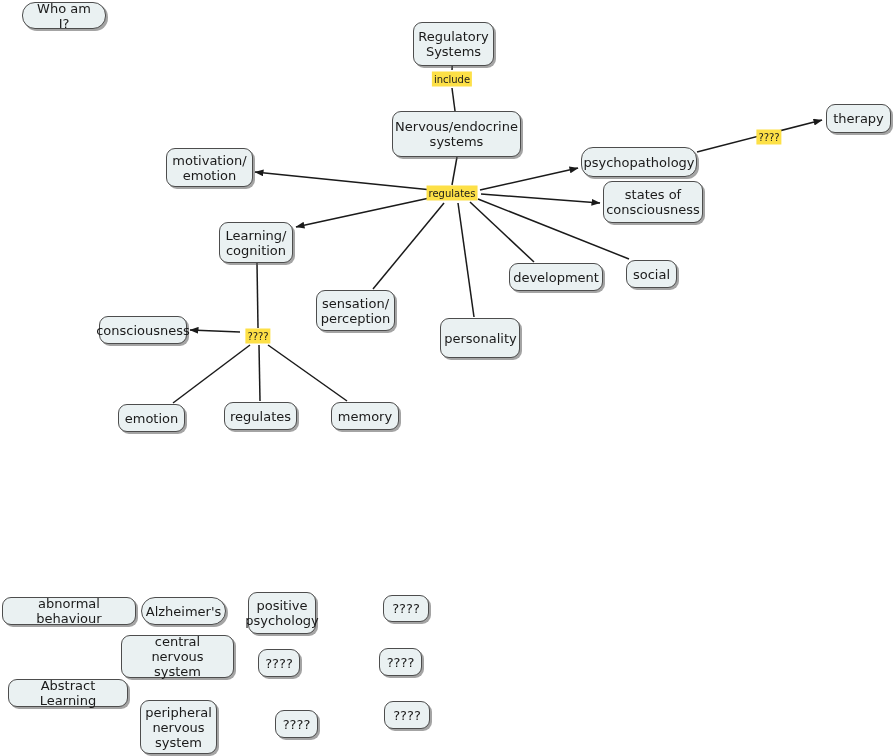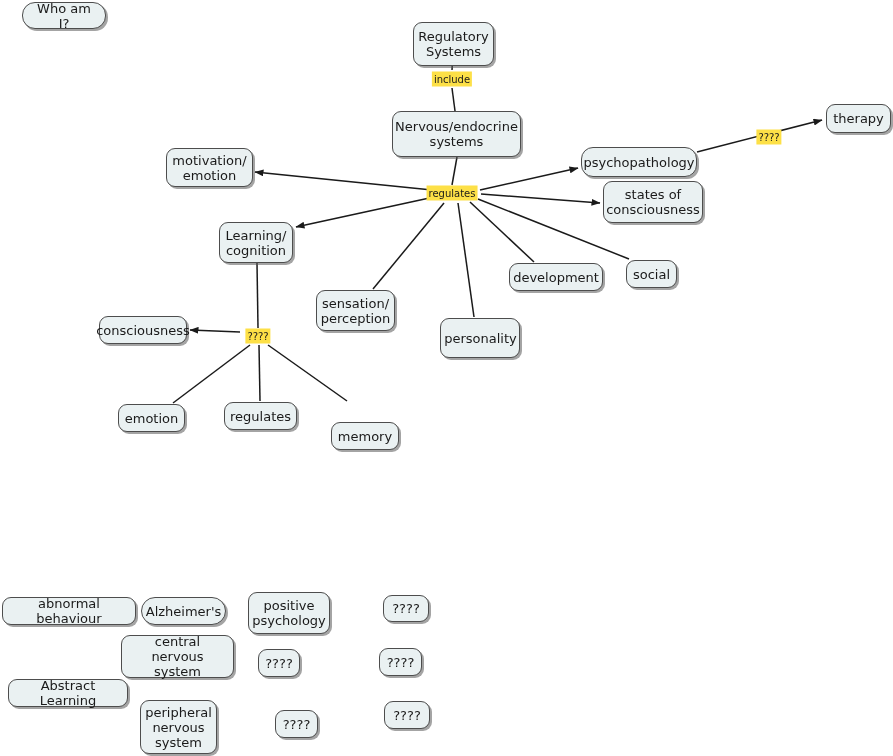--- a/index.html
+++ b/index.html
@@ -105,24 +105,24 @@
       <div class="node" style="left: 219px; top: 222px; width: 74px; height: 41px;">Learning/
 cognition</div>
       <div class="node" style="left: 626px; top: 260px; width: 51px; height: 28px;">social</div>
       <div class="node" style="left: 500px; top: 263px; width: 94px; height: 28px; margin-left: 9px;">development</div>
       <div class="node" style="left: 308px; top: 290px; width: 79px; height: 41px; margin-left: 8px;">sensation/
 perception</div>
       <div class="node" style="left: 99px; top: 316px; width: 88px; height: 28px;">consciousness</div>
       <div class="node" style="left: 440px; top: 318px; width: 80px; height: 40px; padding-left: 8px;">personality</div>
       <div class="node" style="left: 118px; top: 404px; width: 67px; height: 28px;">emotion</div>
       <div class="node" style="left: 224px; top: 402px; width: 73px; height: 28px;">regulates</div>
-      <div class="node" style="left: 331px; top: 402px; width: 68px; height: 28px; margin-top: 20px;">memory</div>
+      <div class="node" style="left: 331px; top: 402px; width: 68px; height: 28px;">memory</div>
       <div class="node" style="left: 2px; top: 597px; width: 134px; height: 28px;">abnormal behaviour</div>
       <div class="node" style="left: 141px; top: 597px; width: 85px; height: 28px; border-radius: 14px;">Alzheimer's</div>
-      <div class="node" style="left: 248px; top: 592px; width: 82px; height: 42px;">positive
+      <div class="node" style="left: 248px; top: 592px; width: 68px; height: 42px;">positive
 psychology</div>
       <div class="node" style="left: 383px; top: 595px; width: 46px; height: 27px;">????</div>
       <div class="node" style="left: 121px; top: 635px; width: 113px; height: 43px;">central
 nervous system</div>
       <div class="node" style="left: 258px; top: 649px; width: 42px; height: 28px;">????</div>
       <div class="node" style="left: 379px; top: 648px; width: 43px; height: 28px;">????</div>
       <div class="node" style="left: 8px; top: 679px; width: 120px; height: 28px;">Abstract Learning</div>
       <div class="node" style="left: 140px; top: 700px; width: 77px; height: 54px;">peripheral
 nervous
 system</div>

